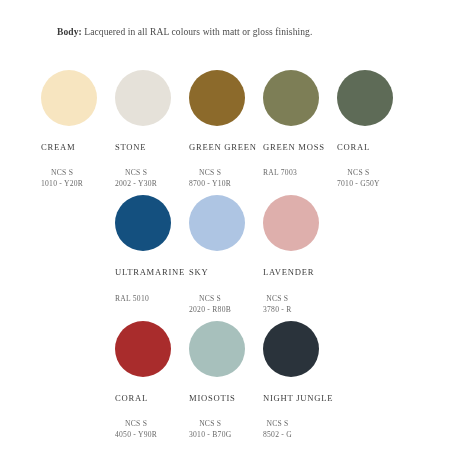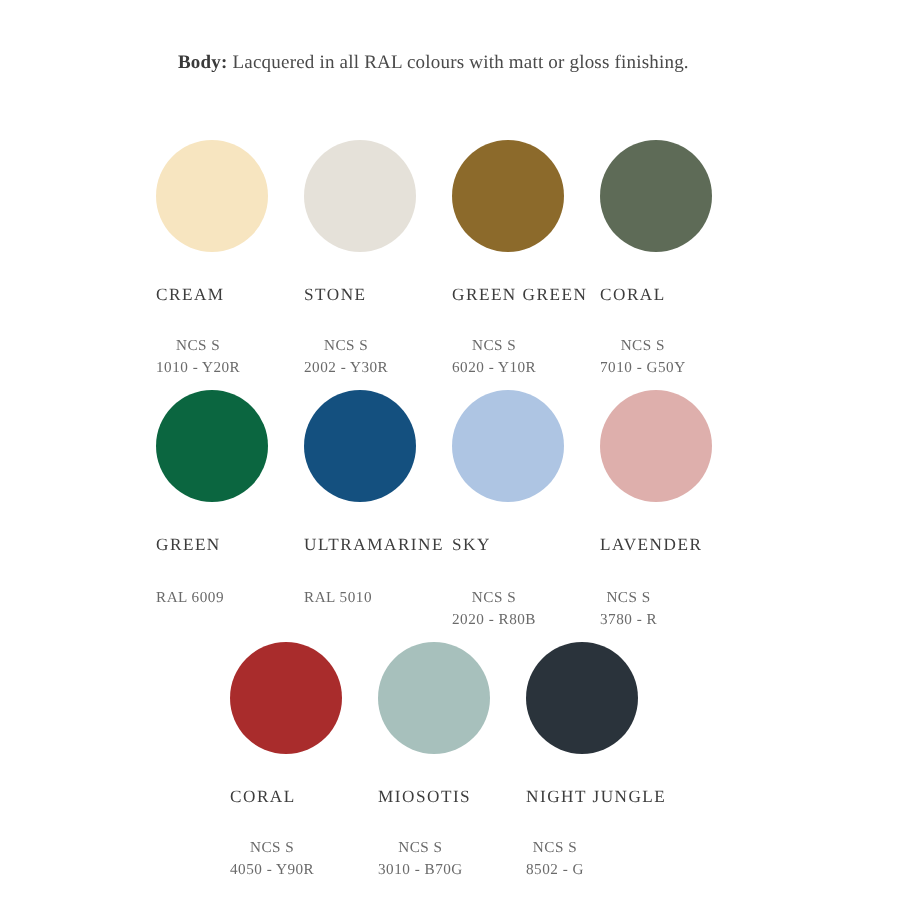--- a/index.html
+++ b/index.html
@@ -26,21 +26,20 @@
     top: 27px;
     font-family: "Liberation Serif", serif;
     font-size: 9.5px;
     color: #4a4a4a;
     letter-spacing: 0.1px;
     white-space: nowrap;
   }
   .intro .intro-label {
     font-weight: bold;
     color: #3a3a3a;
-    margin-left: 32px;
   }
   .swatch-grid {
     position: absolute;
     left: 0;
     top: 70px;
     width: 452px;
   }
   .swatch-row {
     display: flex;
     justify-content: center;
@@ -108,40 +107,40 @@
           <div class="swatch-code">
             <span class="code-line">NCS S</span>
             <span class="code-line">2002 - Y30R</span>
           </div>
         </div>
         <div class="swatch-cell">
           <span class="swatch-disc" style="background: rgb(140, 106, 43);"></span>
           <div class="swatch-name">GREEN GREEN</div>
           <div class="swatch-code">
             <span class="code-line">NCS S</span>
-            <span class="code-line">6020 - Y10R</span>
+            <span class="code-line">8700 - Y10R</span>
+          </div>
+        </div>
+        <div class="swatch-cell">
+          <span class="swatch-disc" style="background: rgb(125, 126, 86);"></span>
+          <div class="swatch-name">GREEN MOSS</div>
+          <div class="swatch-code">
+            <span class="code-line">RAL 7003</span>
           </div>
         </div>
         <div class="swatch-cell">
           <span class="swatch-disc" style="background: rgb(94, 107, 87);"></span>
           <div class="swatch-name">CORAL</div>
           <div class="swatch-code">
             <span class="code-line">NCS S</span>
             <span class="code-line">7010 - G50Y</span>
           </div>
         </div>
       </div>
       <div class="swatch-row">
-        <div class="swatch-cell">
-          <span class="swatch-disc" style="background: rgb(11, 102, 64);"></span>
-          <div class="swatch-name">GREEN</div>
-          <div class="swatch-code">
-            <span class="code-line">RAL 6009</span>
-          </div>
-        </div>
         <div class="swatch-cell">
           <span class="swatch-disc" style="background: rgb(20, 80, 127);"></span>
           <div class="swatch-name">ULTRAMARINE</div>
           <div class="swatch-code">
             <span class="code-line">RAL 5010</span>
           </div>
         </div>
         <div class="swatch-cell">
           <span class="swatch-disc" style="background: rgb(174, 197, 227);"></span>
           <div class="swatch-name">SKY</div>

